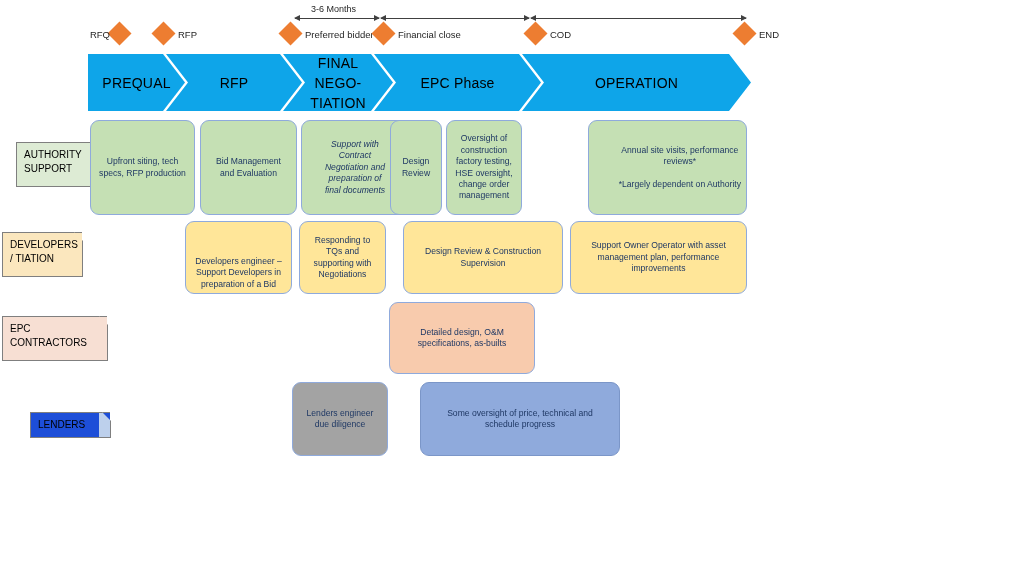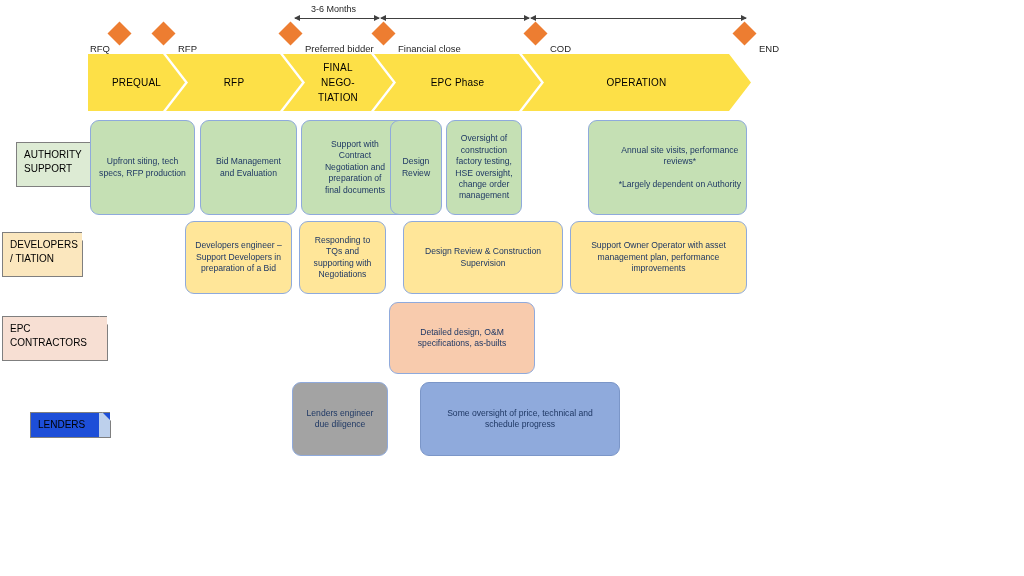--- a/index.html
+++ b/index.html
@@ -15,28 +15,28 @@
   .span .cap{position:absolute;top:-3px;width:0;height:0;
     border-top:3.5px solid transparent;border-bottom:3.5px solid transparent;}
   .span .cap.left{left:-1px;border-right:6px solid #404040;}
   .span .cap.right{right:-1px;border-left:6px solid #404040;}
   .span-label{position:absolute;font-size:9px;color:#262626;white-space:nowrap;}
 
   
   .milestone{position:absolute;}
   .diamond{position:absolute;width:17px;height:17px;background:#ED7D31;
            transform:rotate(45deg);left:0;top:0;}
-  .ms-label{position:absolute;font-size:9.5px;color:#262626;white-space:nowrap;top:21px;}
+  .ms-label{position:absolute;font-size:9.5px;color:#262626;white-space:nowrap;top:7px;}
   .ms-label.left{right:22px;}
   .ms-label.right{left:26px;}
 
   
-  .chev{position:absolute;background:#fde047;display:flex;align-items:center;
-        justify-content:center;text-align:center;color:#000;font-size:10px;
-        line-height:15px;letter-spacing:.2px;}
+  .chev{position:absolute;background:#0ea5e9;display:flex;align-items:center;
+        justify-content:center;text-align:center;color:#000;font-size:14px;
+        line-height:20px;letter-spacing:.2px;}
   .chev.arrow{clip-path:polygon(0 0, calc(100% - 22px) 0, 100% 50%, calc(100% - 22px) 100%, 0 100%);}
   .chev.notch{clip-path:polygon(0 0, calc(100% - 22px) 0, 100% 50%, calc(100% - 22px) 100%, 0 100%, 22px 50%);}
   .chev span{display:block;padding:0 6px;}
 
   
   .box{position:absolute;border-radius:9px;display:flex;align-items:center;
        justify-content:center;text-align:center;font-size:8.6px;line-height:11.4px;
        color:#1f3864;box-sizing:border-box;padding:3px 5px;}
   .box .txt{white-space:pre-line;}
   .box.green{background:#C5E0B4;border:1px solid #8FAADC;}
@@ -141,21 +141,21 @@
       <div class="lane-txt">LENDERS</div>
     </div>
     <div class="box green" style="left: 90px; top: 120px; width: 105px; height: 95px;">
       <div class="txt">Upfront siting, tech
 specs, RFP production</div>
     </div>
     <div class="box green" style="left: 200px; top: 120px; width: 97px; height: 95px;">
       <div class="txt">Bid Management
 and Evaluation</div>
     </div>
-    <div class="box green" style="left: 301px; top: 120px; width: 108px; height: 95px;">
+    <div class="box green" style="left: 301px; top: 120px; width: 108px; height: 95px; font-style: italic;">
       <div class="txt">Support with
 Contract
 Negotiation and
 preparation of
 final documents</div>
     </div>
     <div class="box green" style="left: 390px; top: 120px; width: 52px; height: 95px;">
       <div class="txt">Design
 Review</div>
     </div>
@@ -166,21 +166,21 @@
 HSE oversight,
 change order
 management</div>
     </div>
     <div class="box green" style="left: 588px; top: 120px; width: 159px; height: 95px; justify-content: flex-end;">
       <div class="txt">Annual site visits, performance
 reviews*
 
 *Largely dependent on Authority</div>
     </div>
-    <div class="box yellow" style="left: 185px; top: 221px; width: 107px; height: 73px;">
+    <div class="box yellow" style="left: 185px; top: 221px; width: 107px; height: 73px; align-items: flex-end;">
       <div class="txt">Developers engineer –
 Support Developers in
 preparation of a Bid</div>
     </div>
     <div class="box yellow" style="left: 299px; top: 221px; width: 87px; height: 73px;">
       <div class="txt">Responding to
 TQs and
 supporting with
 Negotiations</div>
     </div>

